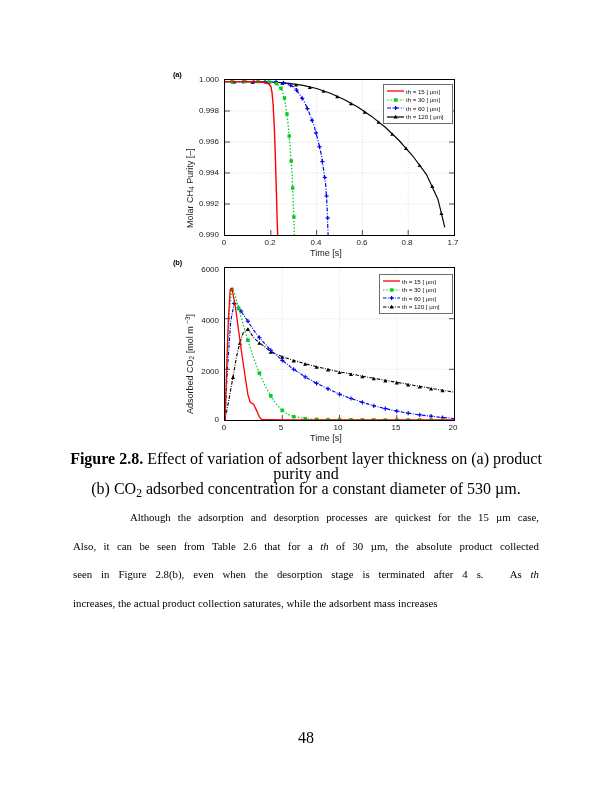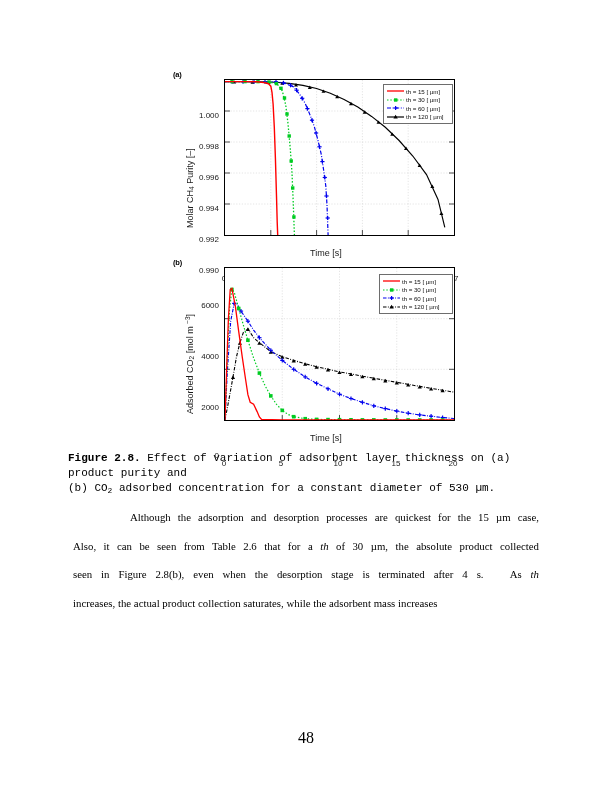--- a/index.html
+++ b/index.html
@@ -43,21 +43,20 @@
     background: #ffffff;
     box-sizing: border-box;
   }
 
   .ytick-label, .xtick-label {
     position: absolute;
     font-family: "Liberation Sans", sans-serif;
     font-size: 8px;
     color: #1a1a1a;
     white-space: nowrap;
-    margin-top: 36px;
   }
   .ytick-label { text-align: right; }
   .xtick-label { text-align: center; }
 
   .axis-title {
     position: absolute;
     font-family: "Liberation Sans", sans-serif;
     font-size: 9px;
     color: #1a1a1a;
     white-space: nowrap;
@@ -94,23 +93,24 @@
     color: #111;
     letter-spacing: -0.05px;
   }
 
   
   #caption {
     position: absolute;
     left: 68px;
     top: 451px;
     width: 476px;
-    font-family: Liberation Mono, monospace;
-    font-size: 11px;
+    font-family: Liberation Serif, serif;
+    font-size: 16px;
     line-height: 15px;
+    text-align: center;
     color: #000;
   }
   #caption .cap-line { display: block; }
   #caption b { font-weight: bold; }
 
   #bodytext {
     position: absolute;
     left: 73px;
     top: 503px;
     width: 466px;

